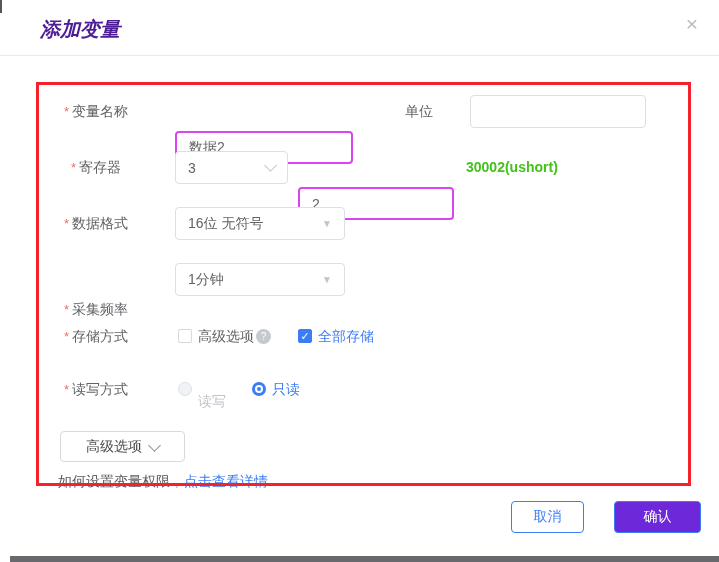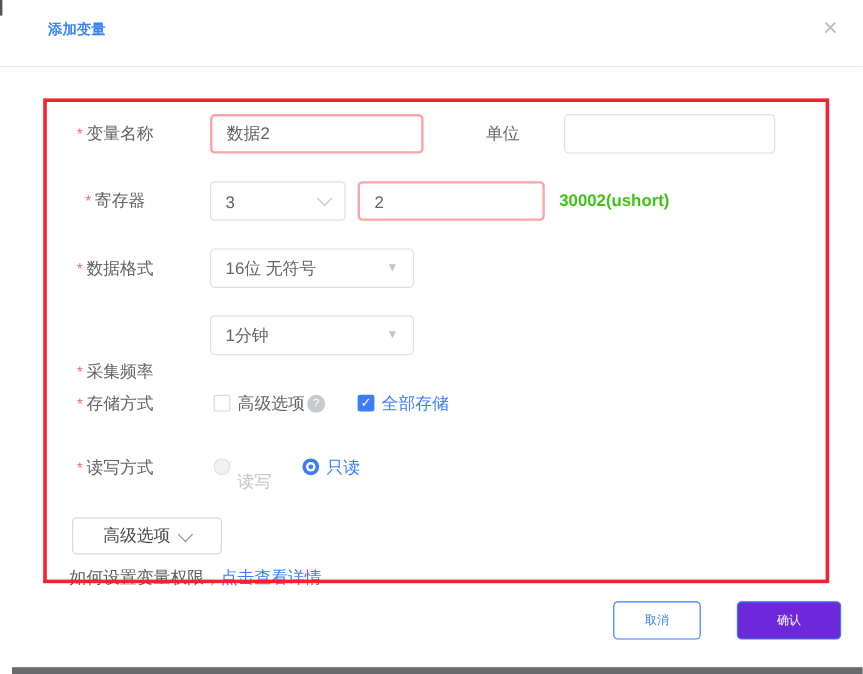--- a/index.html
+++ b/index.html
@@ -1,34 +1,34 @@
 <!DOCTYPE html>
 <html><head>
 <meta charset="utf-8">
 <style>
   html, body { margin: 0; padding: 0; width: 719px; height: 562px; overflow: hidden; }
   body { font-family: "Liberation Sans", "DejaVu Sans", sans-serif; background: #fff; position: relative; }
   .abs { position: absolute; box-sizing: border-box; }
 
   
-  .dlg-title { left: 40px; top: 16px; font-size: 12px; font-weight: bold; color: #3b82f6; }
+  .dlg-title { left: 40px; top: 16px; font-size: 20px; font-weight: bold; color: #4c1d95; font-style: italic; }
   .close-btn { left: 678px; top: 10px; width: 28px; height: 28px; font-size: 21px; color: #b8bcc2;
                display: flex; align-items: center; justify-content: center; cursor: pointer; }
   .hdr-divider { left: 0; top: 55px; width: 719px; height: 1px; background: #e9e9e9; }
 
   
   .flabel { width: 112px; left: 40px; text-align: center; font-size: 14px; color: #606266; white-space: nowrap; }
   .lh33 { line-height: 33px; }
   .req { color: #f56c6c; margin-right: 3px; font-size: 13px; }
 
   
   .tinput { height: 33px; border: 1px solid #dcdfe6; border-radius: 4px; padding: 0 12px;
             font-size: 14px; color: #606266; background: #fff; outline: none;
             font-family: "Liberation Sans", "DejaVu Sans", sans-serif; }
-  .green-border { border: 2px solid #fca5a5; }
+  .green-border { border: 2px solid #d946ef; margin-top: 36px; }
   .selbox { height: 33px; border: 1px solid #dcdfe6; border-radius: 4px; background: #fff;
             display: flex; align-items: center; padding: 0 12px; font-size: 14px; color: #606266;
             cursor: pointer; justify-content: space-between; }
   .chev { width: 8px; height: 8px; border-right: 1.5px solid #c0c4cc; border-bottom: 1.5px solid #c0c4cc;
           transform: rotate(45deg); margin-top: -4px; }
   .caret { color: #c0c4cc; font-size: 10px; }
 
   .hint-green { color: #42c21a; font-size: 14px; font-weight: bold; line-height: 33px; }
 
   
@@ -53,21 +53,21 @@
 
   
   .help-line { left: 58px; top: 473px; font-size: 14px; color: #595959; white-space: nowrap; }
   .help-line a { color: #3b7cf7; text-decoration: none; cursor: pointer; }
 
   
   .red-rect { left: 36px; top: 82px; width: 655px; height: 404px; border: 3px solid #f5222d;
               z-index: 20; pointer-events: none; }
 
   
-  .btn { height: 32px; border-radius: 4px; font-size: 10px; display: flex; align-items: center;
+  .btn { height: 32px; border-radius: 4px; font-size: 14px; display: flex; align-items: center;
          justify-content: center; cursor: pointer; box-sizing: border-box;
          font-family: "Liberation Sans", "DejaVu Sans", sans-serif; }
   .btn-cancel { left: 511px; top: 501px; width: 73px; background: #fff; border: 1px solid #3b7cf7; color: #3b7cf7; }
   .btn-confirm { left: 614px; top: 501px; width: 87px; background: #6d28d9; border: 1px solid #3b7cf7; color: #fff; }
 
   
   .edge-strip { left: 10px; top: 556px; width: 709px; height: 6px; background: #67696c; }
   .corner-sliver { left: 0; top: 0; width: 2px; height: 13px; background: #53565a; }
 </style>
 </head>

